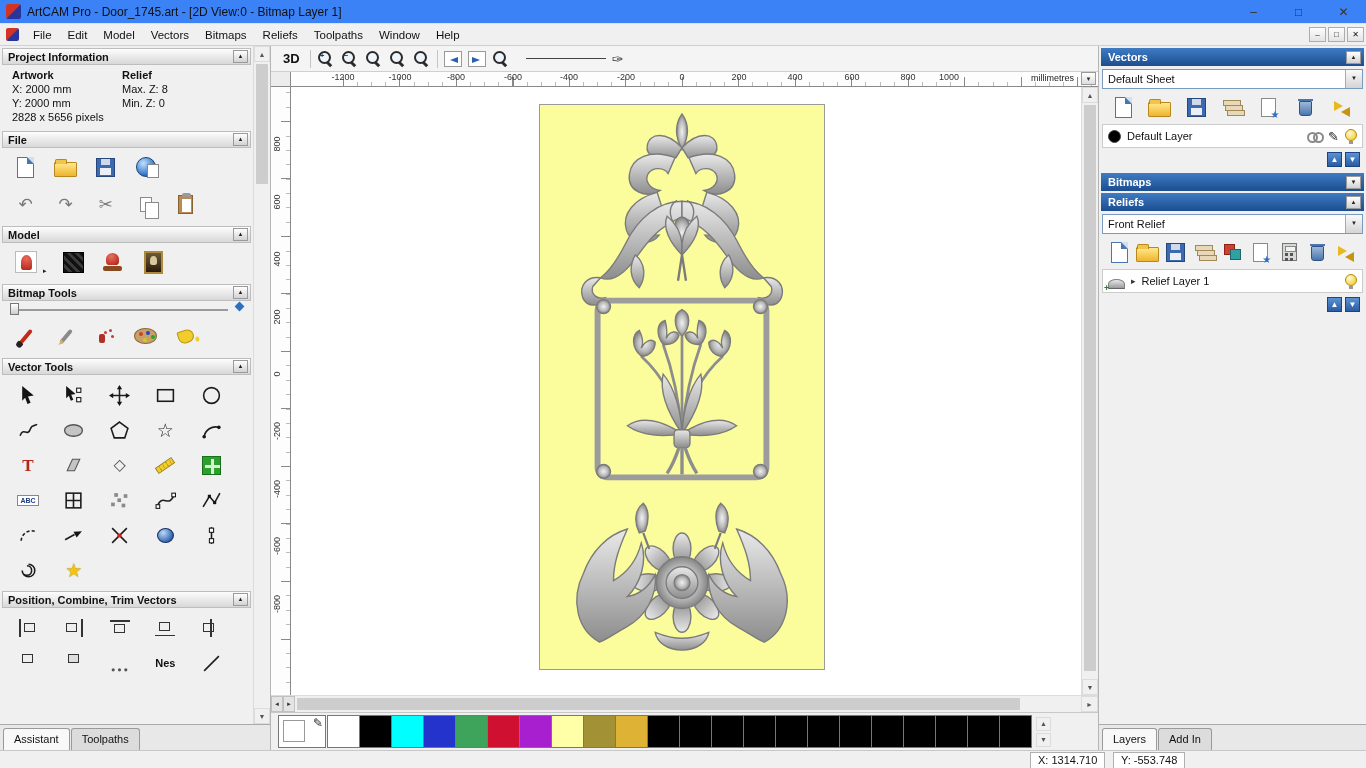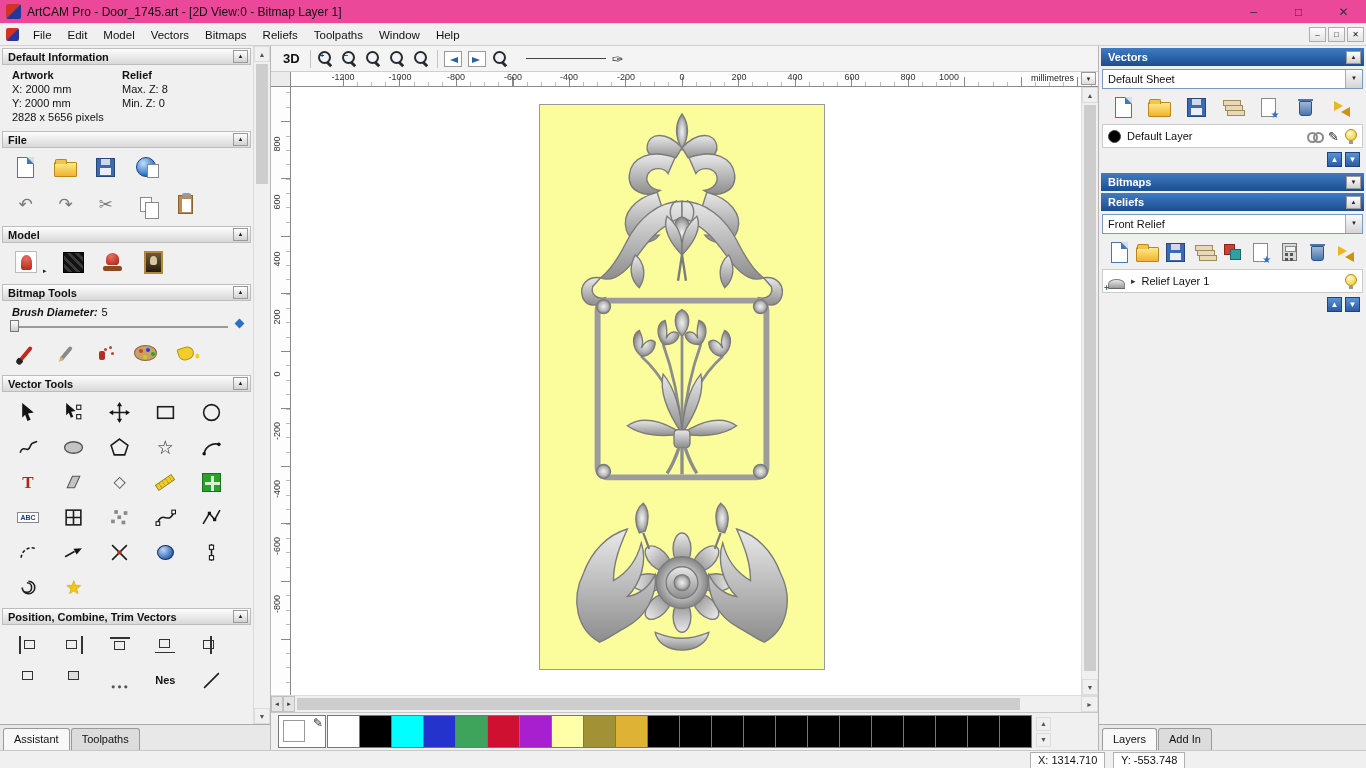--- a/index.html
+++ b/index.html
@@ -1,21 +1,21 @@
 <!DOCTYPE html>
 <html><head>
 <meta charset="utf-8">
 <style>
   * { box-sizing: border-box; margin: 0; padding: 0; }
   html,body { width:1366px; height:768px; overflow:hidden; }
   body { font-family:"Liberation Sans","DejaVu Sans",sans-serif; font-size:11px; background:#f0f0f0; color:#111; }
   .app { width:1366px; height:768px; display:flex; flex-direction:column; }
 
   
-  .titlebar { height:24px; background:#ec4899; display:flex; align-items:center; padding-left:6px; border-bottom:1px solid #e2e2e2; flex:0 0 auto; }
+  .titlebar { height:24px; background:#3b82f6; display:flex; align-items:center; padding-left:6px; border-bottom:1px solid #e2e2e2; flex:0 0 auto; }
   .logo { width:15px; height:15px; margin-right:6px; background:linear-gradient(135deg,#d23324 48%,#28359c 52%); border-radius:2px; }
   .title-text { font-size:12px; flex:1; }
   .winbtn { width:45px; height:24px; display:flex; align-items:center; justify-content:center; font-size:12px; color:#333; }
 
   
   .menubar { height:22px; background:#f0f0f0; border-bottom:1px solid #d0d0d0; display:flex; align-items:center; padding-left:4px; flex:0 0 auto; }
   .mini-logo { width:13px; height:13px; margin:0 6px 0 2px; background:linear-gradient(135deg,#d23324 48%,#28359c 52%); border-radius:2px; }
   .menu-item { padding:3px 8px; font-size:11.5px; }
   .menubar-spacer { flex:1; }
   .mdibtn { width:17px; height:15px; border:1px solid #adadad; background:linear-gradient(#fdfdfd,#e4e4e4); font-size:8px; display:flex; align-items:center; justify-content:center; margin-right:2px; }
@@ -240,21 +240,21 @@
     <div class="mdibtn">✕</div>
   </div>
 
   <div class="content">
 
     <div class="left-col">
       <div class="left-main">
         <div class="left-panel">
 
           <div class="sec-h">
-            <span>Default Information</span>
+            <span>Project Information</span>
             <span class="sec-btn">▲</span>
           </div>
           <div class="proj-grid">
             <span class="proj-b">Artwork</span>
             <span class="proj-b">Relief</span>
             <span>X: 2000 mm</span>
             <span>Max. Z: 8</span>
             <span>Y: 2000 mm</span>
             <span>Min. Z: 0</span>
             <span class="proj-span">2828 x 5656 pixels</span>
@@ -312,24 +312,20 @@
                 <span class="ic-model3"></span>
               </div>
             <div class="ic">
                 <span class="ic-model4"></span>
               </div>
           </div>
 
           <div class="sec-h">
             <span>Bitmap Tools</span>
             <span class="sec-btn">▲</span>
-          </div>
-          <div class="brush-row">
-            <span class="brush-label">Brush Diameter:</span>
-            <span>5</span>
           </div>
           <div class="slider-row">
             <div class="slider-track"></div>
             <div class="slider-handle"></div>
             <div class="slider-diamond"></div>
           </div>
           <div class="icon-row">
             <div class="ic">
                 <span class="ic-brush"></span>
               </div>

